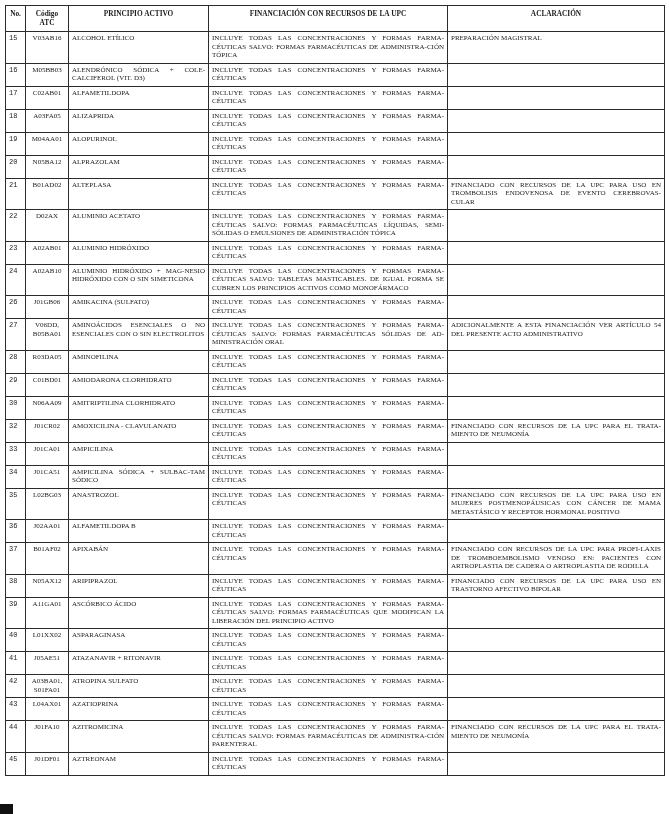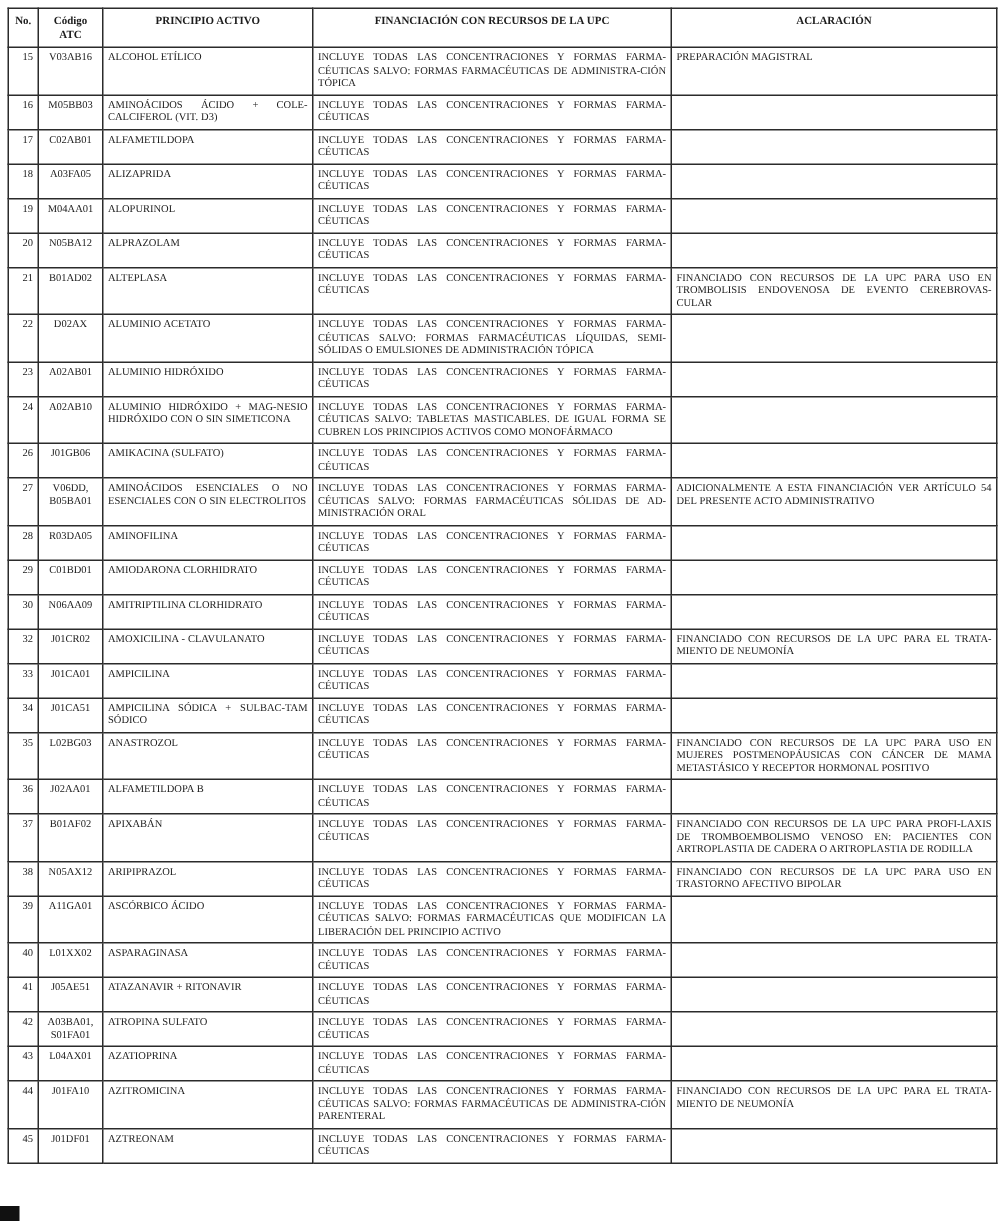--- a/index.html
+++ b/index.html
@@ -36,21 +36,21 @@
     word-spacing:0.2px;
     overflow:hidden;
   }
   table.atc th{
     font-size:7.3px;
     font-weight:bold;
     text-align:center;
     padding:4px 2px;
     line-height:8.5px;
   }
-  td.c-no{text-align:right;}
+  td.c-no{text-align:left;font-family:Liberation Mono, monospace;}
   td.c-atc{text-align:center;}
   td.c-principio{text-align:justify;}
   td.c-financiacion{text-align:justify;}
   td.c-aclaracion{text-align:justify;}
   .corner-mark{
     position:absolute;
     left:0;top:804px;
     width:13px;height:10px;
     background:#111;
   }
@@ -82,21 +82,21 @@
       <td class="c-no">15</td>
       <td class="c-atc">V03AB16</td>
       <td class="c-principio">ALCOHOL ETÍLICO</td>
       <td class="c-financiacion">INCLUYE TODAS LAS CONCENTRACIONES Y FORMAS FARMA-CÉUTICAS SALVO: FORMAS FARMACÉUTICAS DE ADMINISTRA-CIÓN TÓPICA</td>
       <td class="c-aclaracion">PREPARACIÓN MAGISTRAL</td>
     </tr>
 
     <tr>
       <td class="c-no">16</td>
       <td class="c-atc">M05BB03</td>
-      <td class="c-principio">AMINOÁCIDOS ÁCIDO + COLE-CALCIFEROL (VIT. D3)</td>
+      <td class="c-principio">ALENDRÓNICO SÓDICA + COLE-CALCIFEROL (VIT. D3)</td>
       <td class="c-financiacion">INCLUYE TODAS LAS CONCENTRACIONES Y FORMAS FARMA-CÉUTICAS</td>
       <td class="c-aclaracion"></td>
     </tr>
 
     <tr>
       <td class="c-no">17</td>
       <td class="c-atc">C02AB01</td>
       <td class="c-principio">ALFAMETILDOPA</td>
       <td class="c-financiacion">INCLUYE TODAS LAS CONCENTRACIONES Y FORMAS FARMA-CÉUTICAS</td>
       <td class="c-aclaracion"></td>

